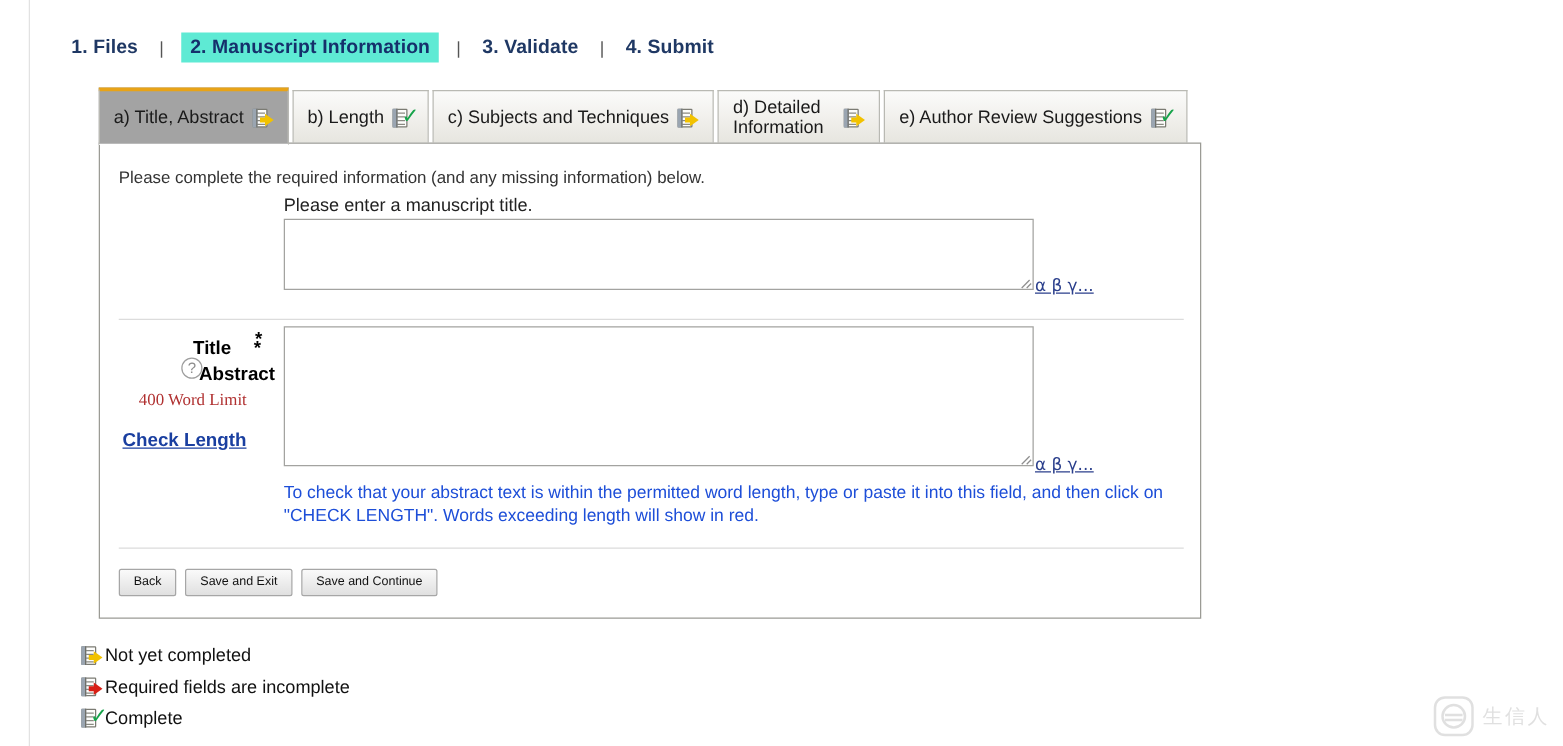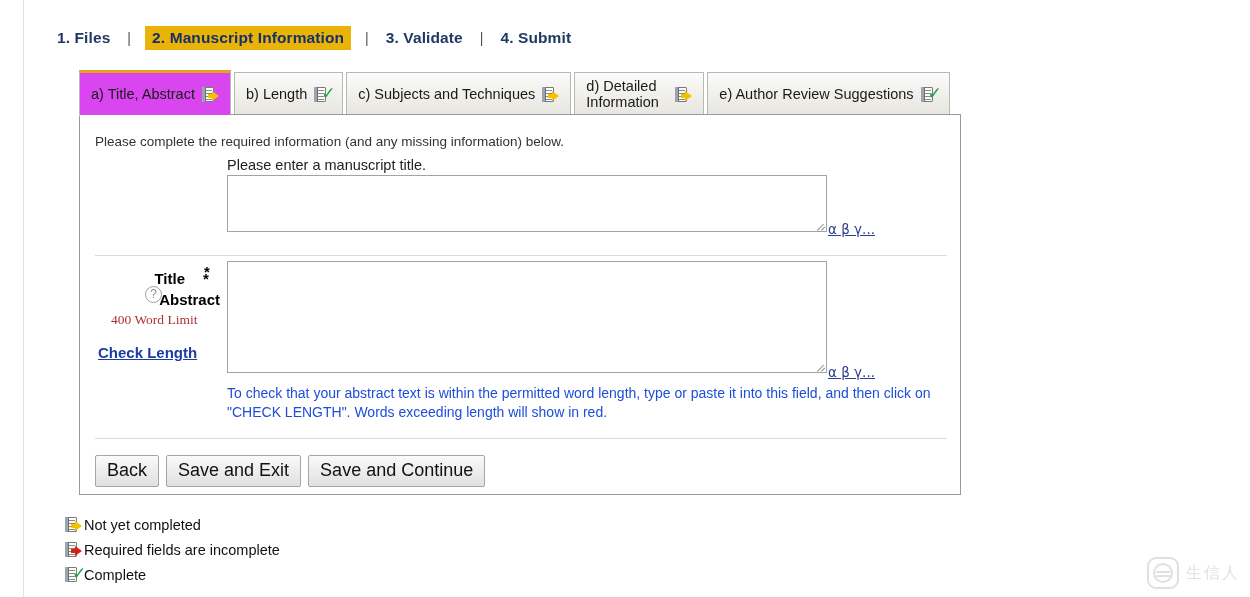--- a/index.html
+++ b/index.html
@@ -44,21 +44,21 @@
     white-space: nowrap;
     letter-spacing: .1px;
   }
   .step {
     padding: 2px 3px;
     color: #1f3864;
     text-decoration: none;
     font-weight: bold;
   }
   .step.current {
-    background: #eab308;
+    background: #5eead4;
     padding: 3px 7px;
     color: #15306b;
   }
   .step-sep {
     color: #555;
     font-weight: normal;
     padding: 0 14px;
     font-size: 14px;
   }
 
@@ -82,21 +82,21 @@
     color: #1a1a1a;
     background: linear-gradient(to bottom, #fbfbfa 0%, #f0efeb 55%, #e6e5df 100%);
     border: 1px solid #b9b9b3;
     border-bottom: none;
     margin-right: 3px;
     line-height: 1.12;
     cursor: pointer;
     white-space: nowrap;
   }
   .tab.active {
-    background: #d946ef;
+    background: #a3a3a3;
     border: 1px solid #b9b9b3;
     border-top: 3px solid #e8a317;
     border-bottom: 1px solid #ffffff;
     height: 46px;
     z-index: 5;
     margin-bottom: -1px;
   }
   .tab-label { display: block; }
   .tab-label.two-line { max-width: 82px; white-space: normal; }
 
@@ -313,21 +313,21 @@
     left: 15px;
     top: 340px;
     display: flex;
     gap: 7px;
   }
   .btn {
     background: linear-gradient(to bottom, #fafafa 0%, #ededed 50%, #e0e0e0 100%);
     border: 1px solid #a6a6a6;
     border-radius: 2px;
     font-family: "Liberation Sans", sans-serif;
-    font-size: 18px;
+    font-size: 10px;
     color: #111;
     padding: 4px 11px;
     cursor: pointer;
     line-height: 1.2;
   }
 
   
   .legend {
     position: absolute;
     left: 65px;

